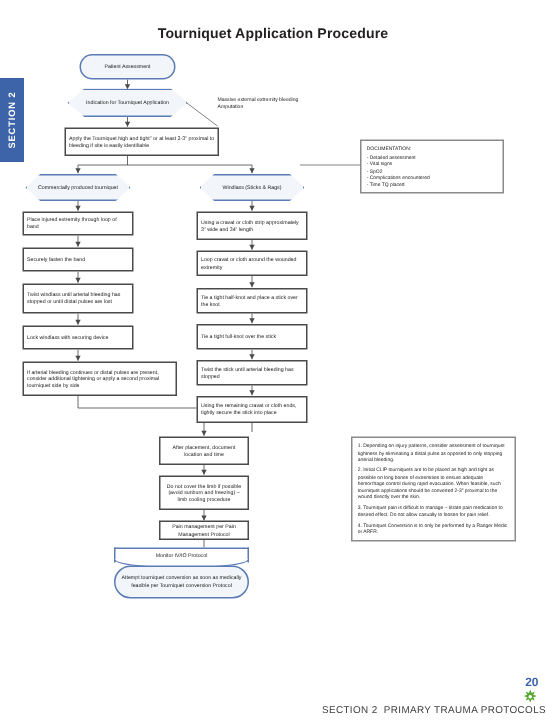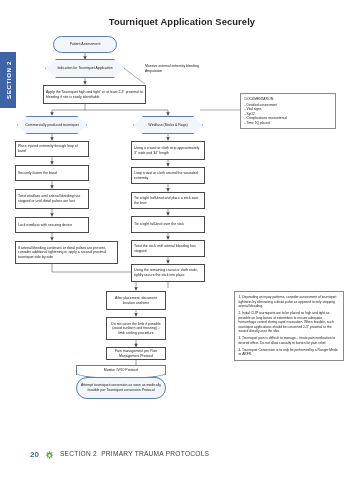--- a/index.html
+++ b/index.html
@@ -75,35 +75,35 @@
   .sidebox p{margin:0 0 2.4px 0;}
   .sidebox p:last-child{margin-bottom:0;}
   .sidebox .hd{margin-bottom:1px;}
   .sidebox ul{margin:0;padding:0;list-style:none;}
   .sidebox li{margin:0;}
   svg#wires{position:absolute;left:0;top:0;width:364px;height:440px;
     pointer-events:none;}
   
   #footer{
     position:absolute;left:0;bottom:16px;width:364px;height:14px;
-    display:flex;align-items:flex-start;padding-left:30px;box-sizing:border-box;
+    display:flex;align-items:flex-end;padding-left:30px;box-sizing:border-box;flex-direction:column;
   }
   #page-num{font-size:8px;font-weight:bold;color:#3d64a8;margin-right:5px;}
   #footer-mark{width:11px;height:11px;margin-right:5px;flex:0 0 auto;}
   #footer-text{font-size:6.6px;color:#404040;letter-spacing:.25px;}
   #footer-sec{font-weight:normal;}
 </style>
 </head>
 <body>
 
 <div id="section-tab">
   <span>SECTION 2</span>
 </div>
 
-<div id="doc-title">Tourniquet Application Securely</div>
+<div id="doc-title">Tourniquet Application Procedure</div>
 
 <div id="flow">
 
   <svg id="wires" viewBox="0 0 364 440" preserveAspectRatio="none">
     <g stroke="#4a4a4a" stroke-width="0.55" fill="none">
 
       <path d="M85,53 L85,59.5"></path>
 
       <path d="M85,78 L85,84.5"></path>
 

